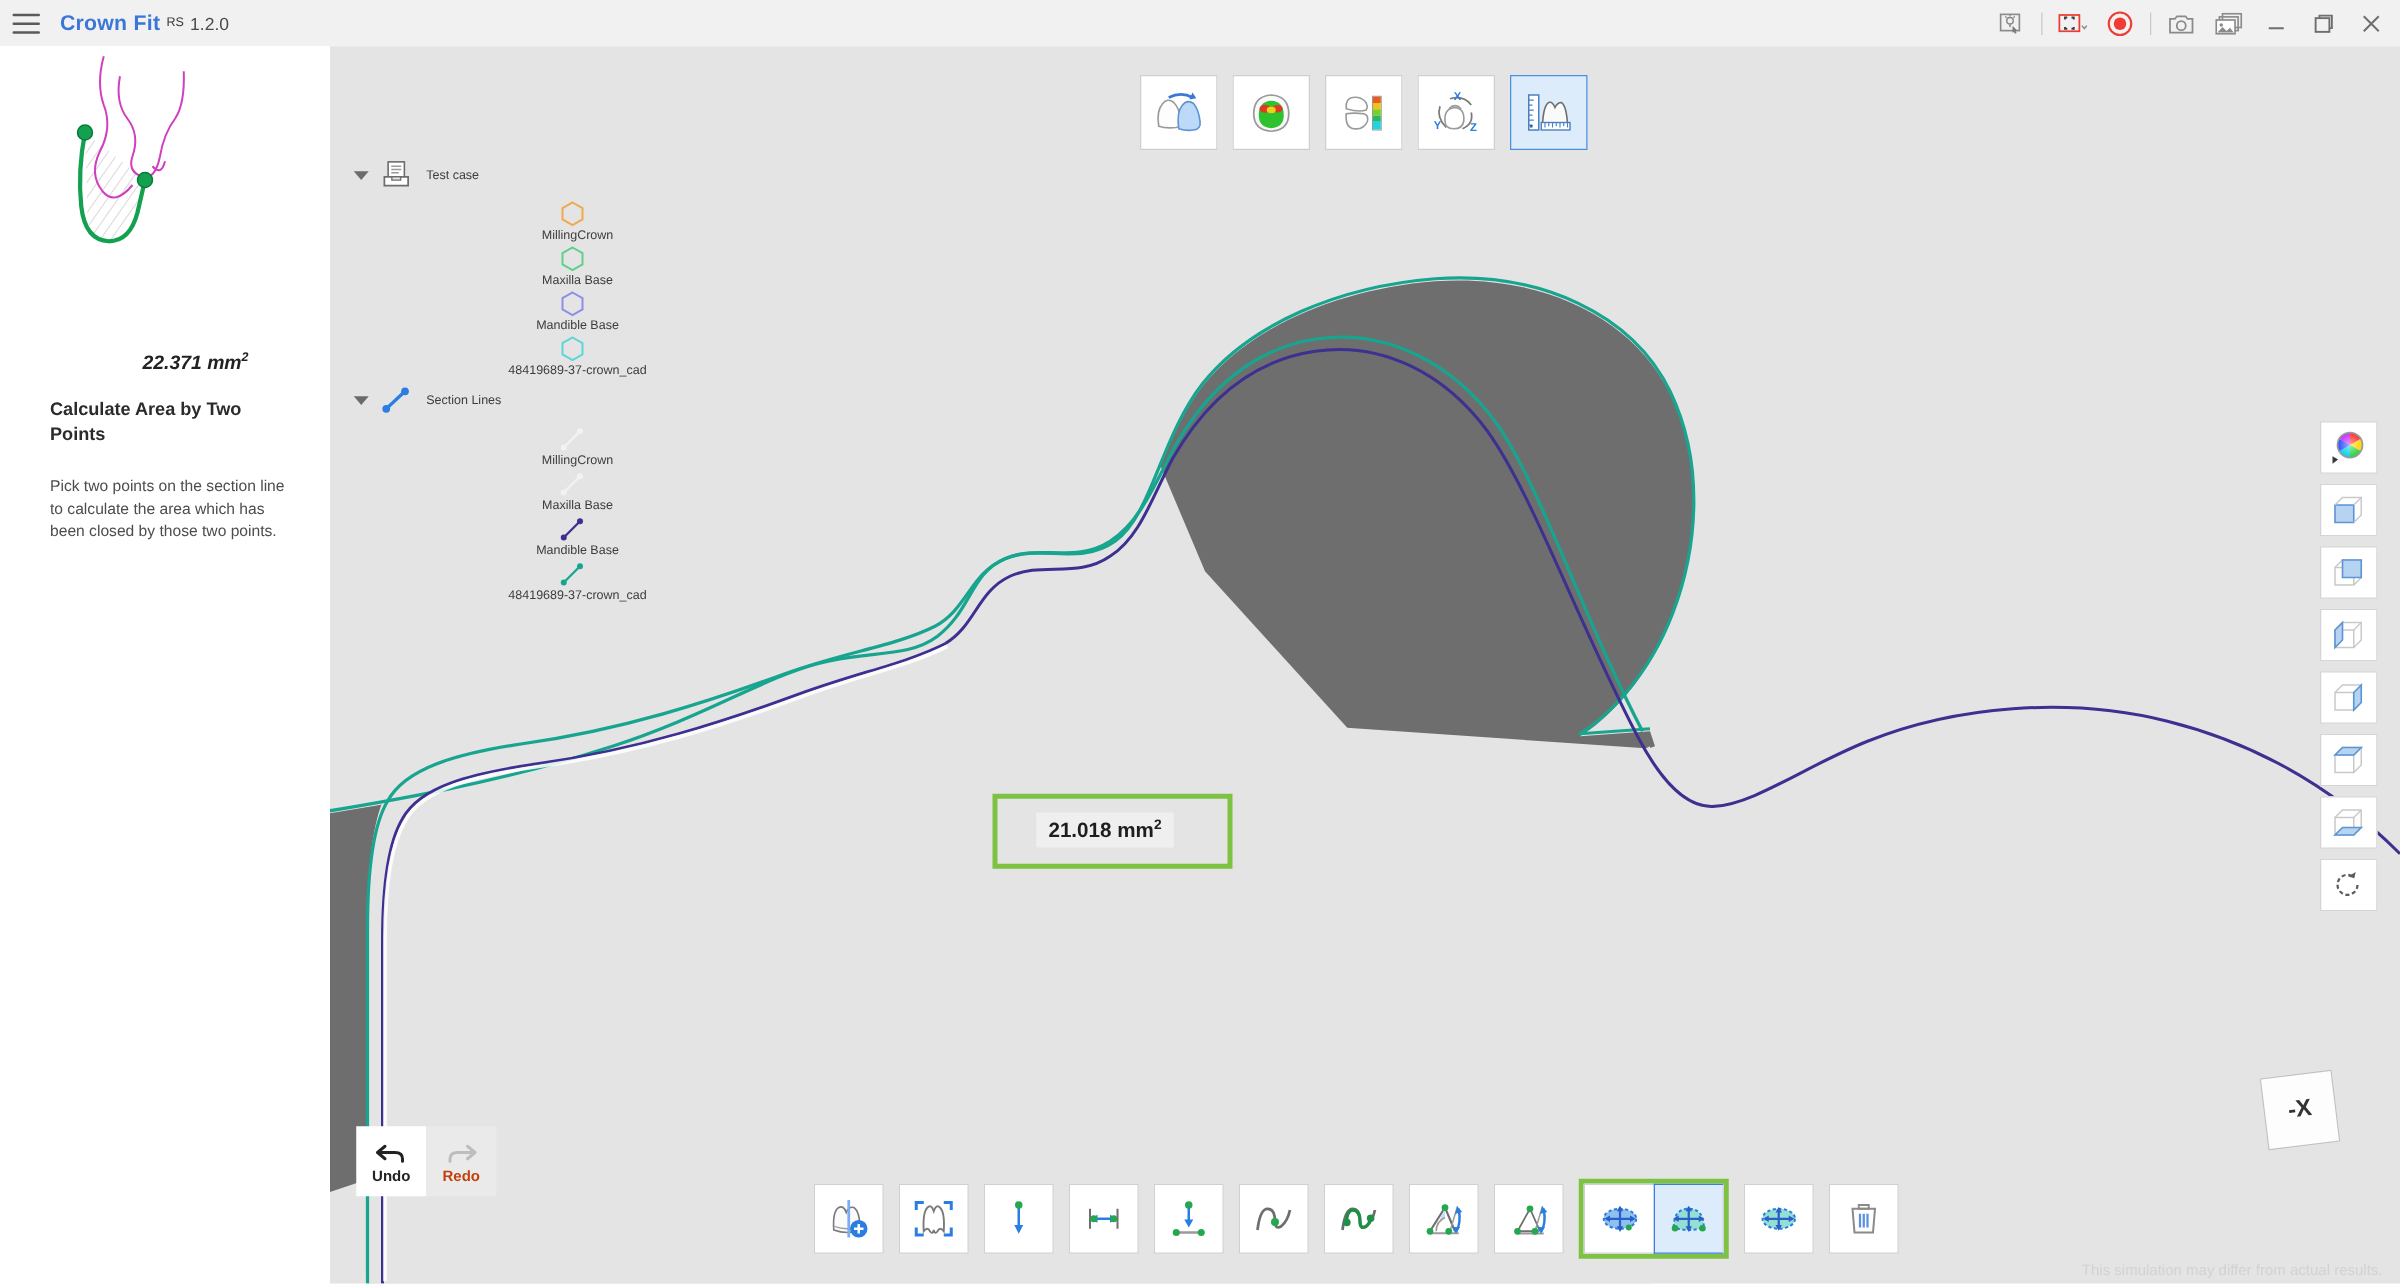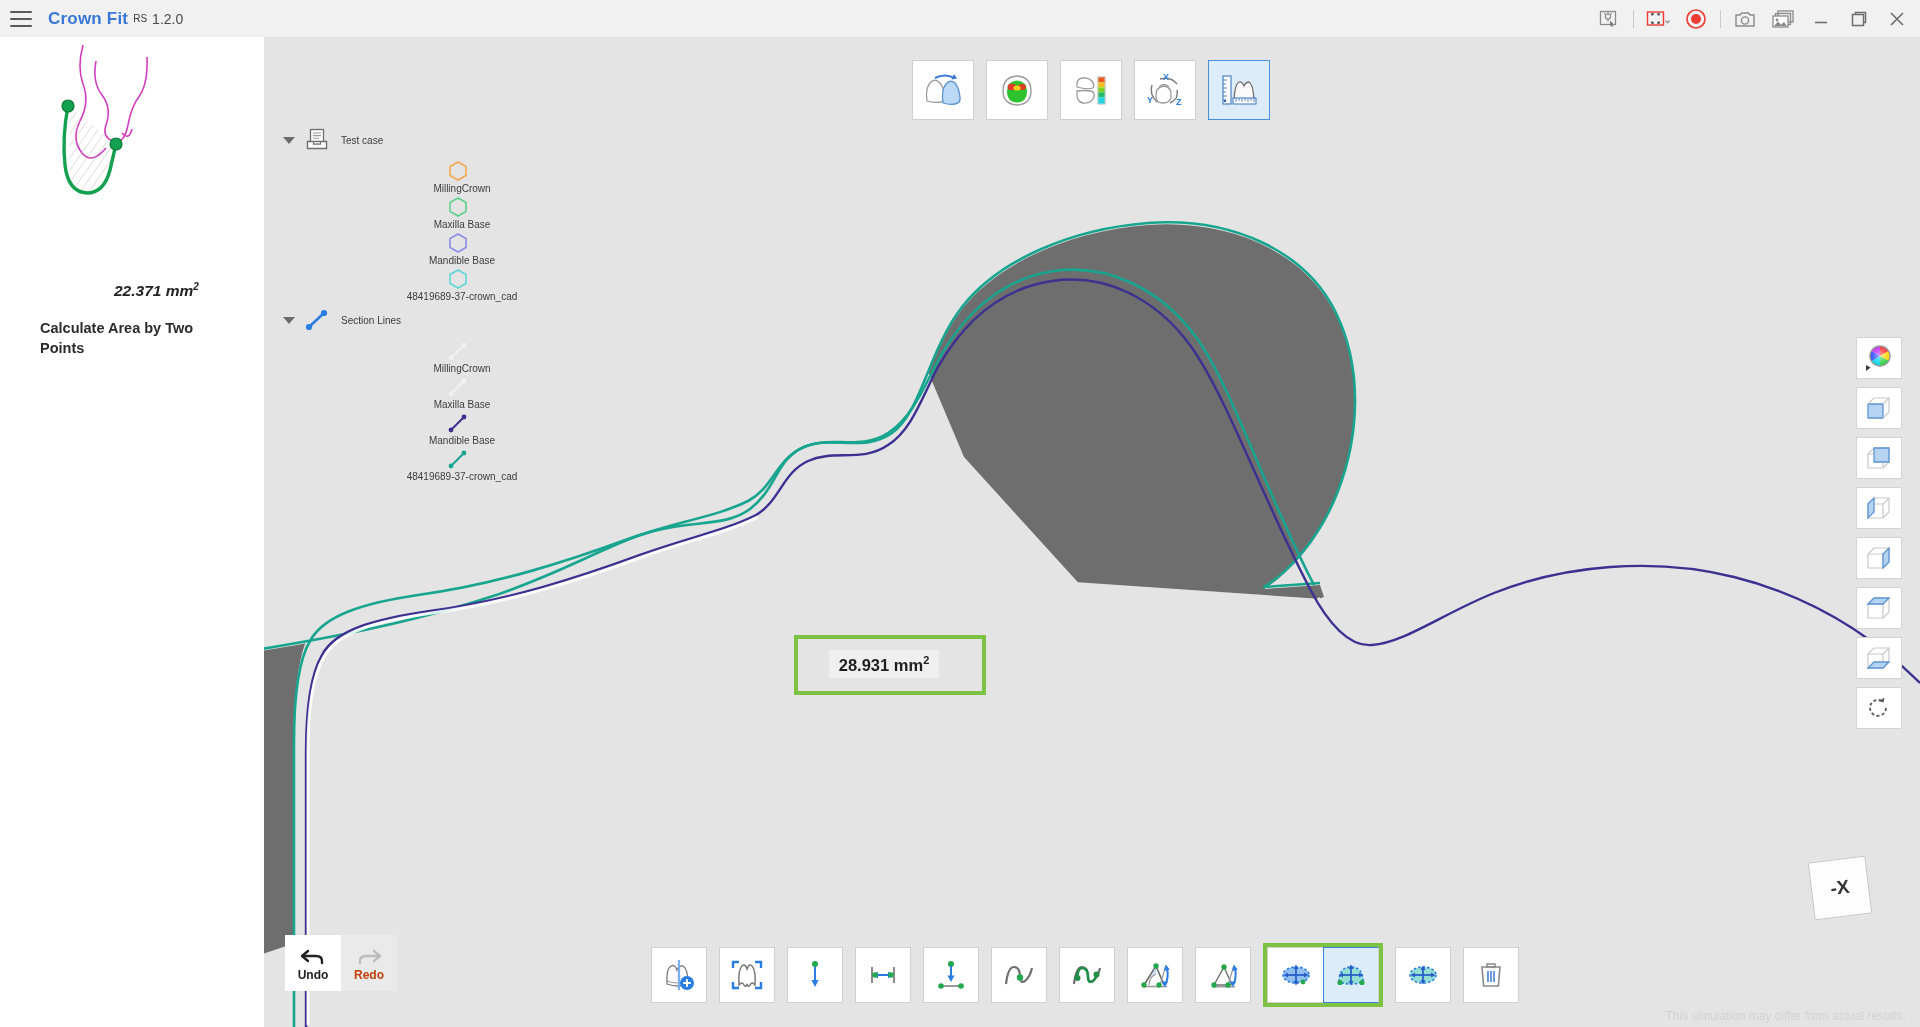--- a/index.html
+++ b/index.html
@@ -104,21 +104,21 @@
     margin-right: 12px;
   }
   .bt-group {
     display: flex; border: 4px solid #7dc242; padding: 0; margin-right: 12px;
   }
   .bt-group .bt-btn { margin-right: 0; border-right: none; }
   .bt-group .bt-btn:last-child { border-right: 1px solid #d0d0d0; }
   .bt-btn.sel { background: #ddecfb; border: 1px solid #3a7ee0; }
 
   
-  .undo-redo { position: absolute; left: 285px; top: 935px; display: flex; align-items: center; }
+  .undo-redo { position: absolute; left: 285px; top: 901px; display: flex; align-items: center; }
   .ur-btn {
     width: 56px; height: 56px; display: flex; flex-direction: column;
     align-items: center; justify-content: center; cursor: pointer;
   }
   .ur-btn.on { background: #ffffff; }
   .ur-btn.off { background: #eaeaea; }
   .ur-label { font-size: 12px; font-weight: bold; color: #222; margin-top: 1px; }
   .ur-btn.off .ur-label { color: #c2410c; font-weight: bold; }
 
   
@@ -238,20 +238,21 @@
         <path d="M68 69 Q62 100 65 128 Q68 155 87 156 Q104 156 110 133 L116 107" fill="none" stroke="#13a150" stroke-width="3.4" stroke-linecap="round"></path>
 
         <circle cx="68" cy="69" r="6" fill="#13a150" stroke="#0a7a3a" stroke-width="1.2"></circle>
         <circle cx="116" cy="107" r="6" fill="#13a150" stroke="#0a7a3a" stroke-width="1.2"></circle>
       </svg>
       <div class="side-area-label">
         <span>22.371 mm</span><sup>2</sup>
       </div>
     </div>
     <div class="side-head">Calculate Area by Two Points</div>
+    <div class="side-body">Pick two points on the section line to calculate the area which has been closed by those two points.</div>
   </div>
 
   <div class="viewport">
     <svg width="1656" height="990" viewBox="0 0 1656 990">
 
       <path d="M -40 610
                C 60 596 150 582 240 556
                C 320 533 360 505 400 492
                C 436 480 470 486 494 470
                C 520 452 520 424 546 412
@@ -354,21 +355,21 @@
                C 74 594 114 584 168 576
                C 248 565 318 542 378 520
                C 428 502 462 496 494 480" fill="none" stroke="#ffffff" stroke-width="3" opacity="0.85"></path>
     </svg>
 
     
     <div class="disclaimer">This simulation may differ from actual results.</div>
   </div>
 
   <div class="callout" id="callout-17">
-    <span><b>28.931 mm</b><sup>2</sup></span>
+    <span><b>21.018 mm</b><sup>2</sup></span>
   </div>
 
   <div class="axis-cube">
     <div class="face">
       <b>-X</b>
     </div>
   </div>
 
   <div class="tree">
 

